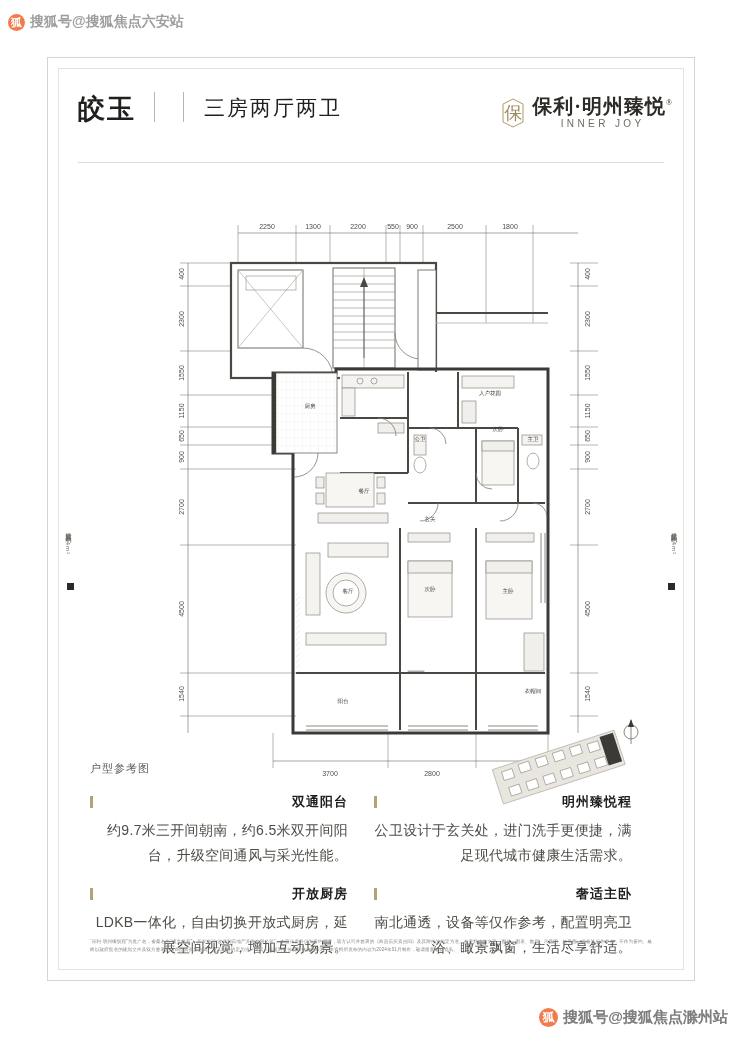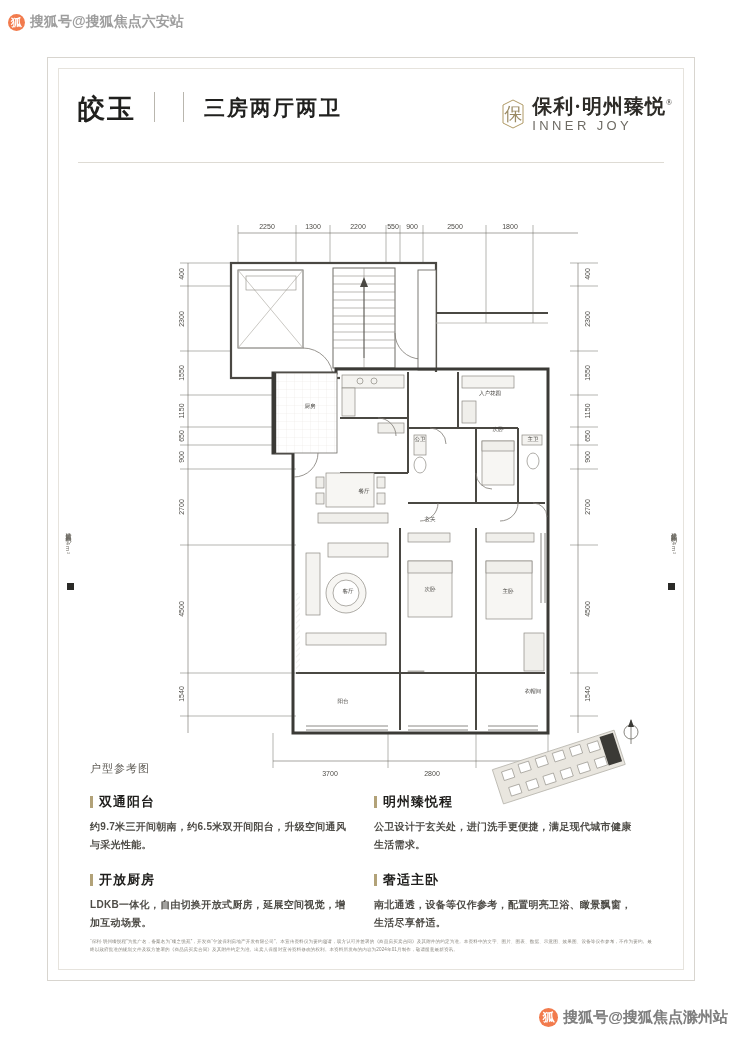--- a/index.html
+++ b/index.html
@@ -133,21 +133,21 @@
   }
   .t-divider2 {
     width: 1px;
     height: 30px;
     background: #b9b6ae;
     margin: 0 10px 3px 10px;
   }
   .t-layout {
     font-family: "Liberation Serif", serif;
     font-size: 21px;
-    font-weight: bold;
+    font-weight: normal;
     color: #20201e;
     letter-spacing: 2px;
     padding-bottom: 3px;
   }
 
   
   .brand {
     position: absolute;
     right: 0;
     top: 4px;
@@ -170,24 +170,25 @@
   .brand-txt { line-height: 1; }
   .brand-main {
     font-family: "Liberation Serif", serif;
     font-size: 20px;
     font-weight: bold;
     color: #2d2b27;
     letter-spacing: 1px;
   }
   .brand-main sup { font-size: 8px; vertical-align: super; font-weight: normal;}
   .brand-sub {
-    font-size: 13px;
+    font-size: 10px;
     color: #6e6b64;
     letter-spacing: 3.4px;
     margin-top: 3px;
+    text-align: center;
   }
 
   
   .plan {
     position: absolute;
     left: 30px;
     top: 115px;
     width: 586px;
     height: 620px;
   }
@@ -222,20 +223,21 @@
   .side-sq.right { right: 19px; top: 525px; }
 
   
   .features {
     position: absolute;
     left: 42px;
     top: 735px;
     right: 42px;
     display: flex;
     gap: 26px;
+    text-align: right;
   }
   .fcol { width: 258px; }
   .fblock { margin-bottom: 18px; }
   .fhead {
     font-family: "Liberation Serif", serif;
     font-size: 13px;
     font-weight: bold;
     color: #1e1d1b;
     letter-spacing: 1px;
     position: relative;
@@ -243,25 +245,24 @@
     margin-bottom: 7px;
   }
   .fhead:before {
     content: "";
     position: absolute;
     left: 0; top: 3px;
     width: 3px; height: 12px;
     background: #b2a278;
   }
   .fbody {
-    font-size: 10px;
+    font-size: 14px;
     color: #4e4c47;
     line-height: 1.75;
     letter-spacing: .3px;
-    font-weight: bold;
   }
 
   
   .disclaimer {
     position: absolute;
     left: 42px;
     right: 42px;
     top: 880px;
     font-size: 4.6px;
     color: #8b8880;

